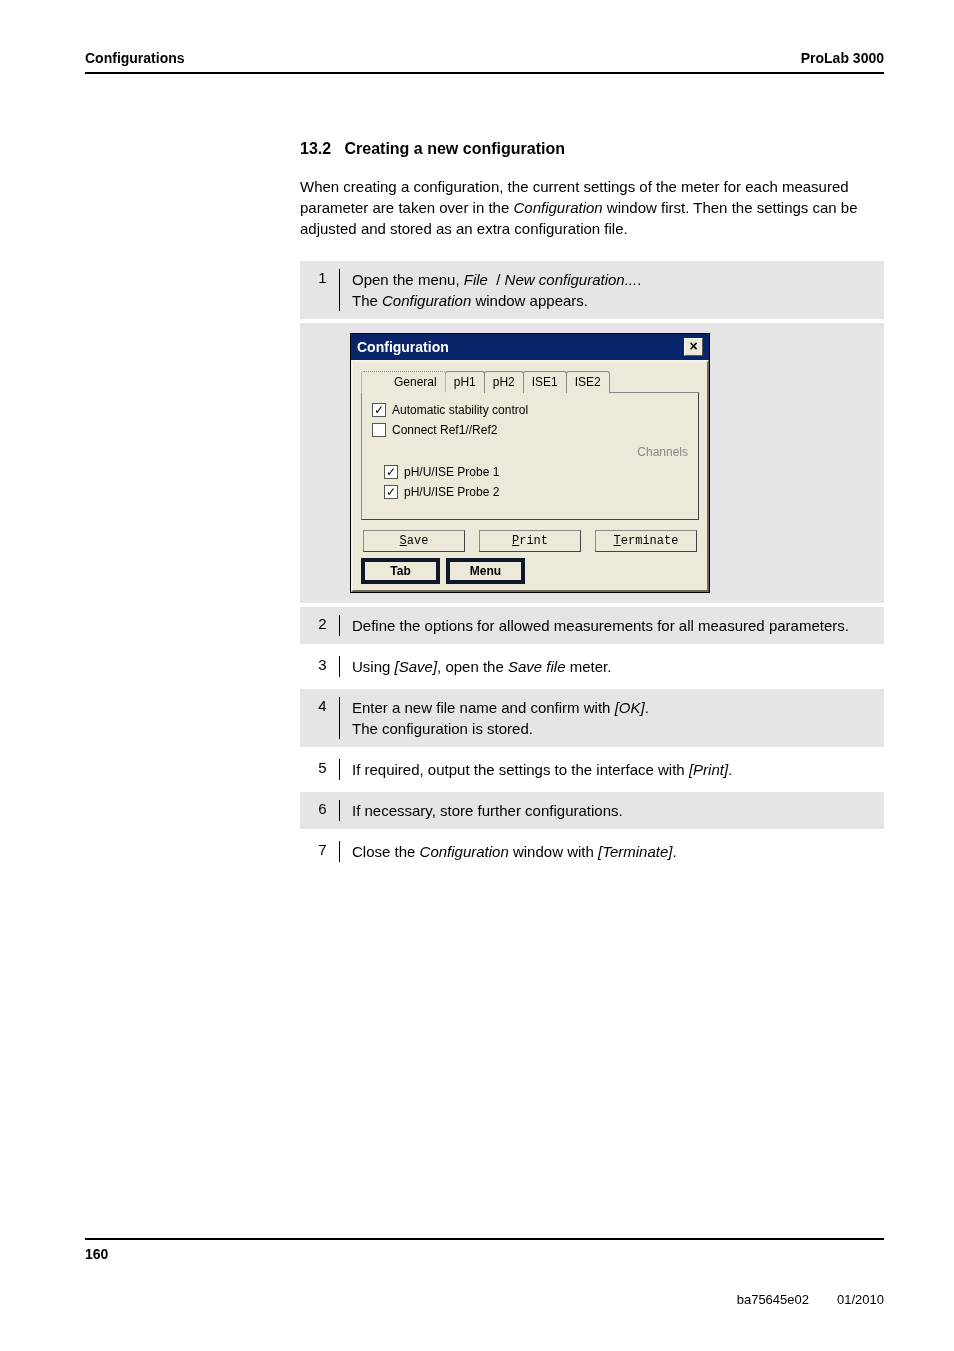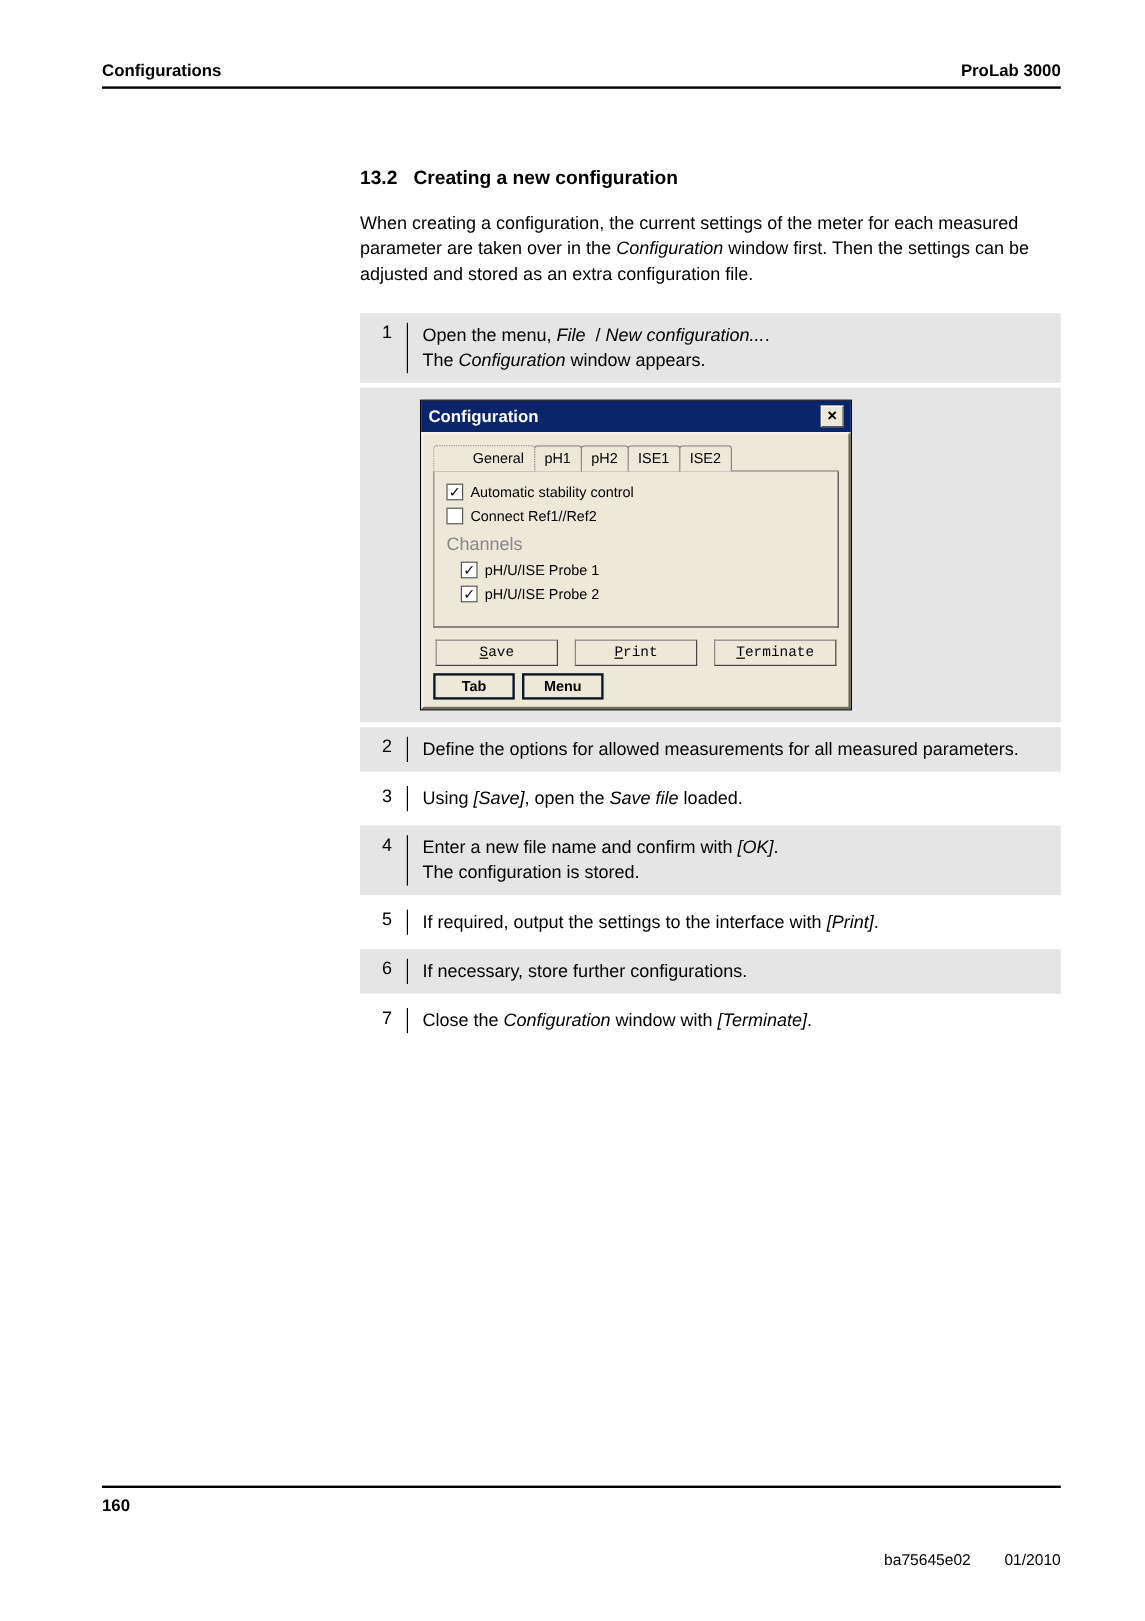--- a/index.html
+++ b/index.html
@@ -151,21 +151,22 @@
       margin-right: 6px;
       display: inline-flex;
       align-items: center;
       justify-content: center;
       font-size: 12px;
       line-height: 1;
     }
     .group-label {
       color: #888;
       margin: 8px 0 6px 0;
-      font-size: 15px;
+      font-size: 12px;
+      text-align: right;
     }
     .indented {
       margin-left: 12px;
     }
     .btn-row {
       display: flex;
       gap: 14px;
       justify-content: space-between;
       padding: 0 2px;
     }
@@ -179,23 +180,23 @@
       font-size: 12px;
       text-align: center;
       padding: 3px 0;
     }
     .btn-row2 {
       display: flex;
       gap: 6px;
       margin-top: 6px;
     }
     .btn2 {
-      width: 68px;
-      background: #ece9d8;
-      border: 2px solid #0f172a;
+      width: 79px;
+      background: #ece9d8;
+      border: 4px solid #0f172a;
       font-family: Tahoma, Arial, sans-serif;
       font-weight: bold;
       font-size: 12px;
       text-align: center;
       padding: 2px 0;
     }
     .note-row {
       display: flex;
       align-items: flex-start;
       margin-top: 40px;
@@ -350,21 +351,21 @@
     <div class="step-row">
       <div class="step-num">2</div>
       <div class="step-text">Define the options for allowed measurements for all measured parameters.</div>
     </div>
   </div>
 
   <div class="step-block white">
     <div class="step-row">
       <div class="step-num">3</div>
       <div class="step-text">
-        <span>Using </span><em>[Save]</em><span>, open the </span><em>Save file</em><span> loaded.</span>
+        <span>Using </span><em>[Save]</em><span>, open the </span><em>Save file</em><span> meter.</span>
       </div>
     </div>
   </div>
 
   <div class="step-block">
     <div class="step-row">
       <div class="step-num">4</div>
       <div class="step-text">
         <span>Enter a new file name and confirm with </span><em>[OK]</em><span>.</span><br>
         <span>The configuration is stored.</span>

